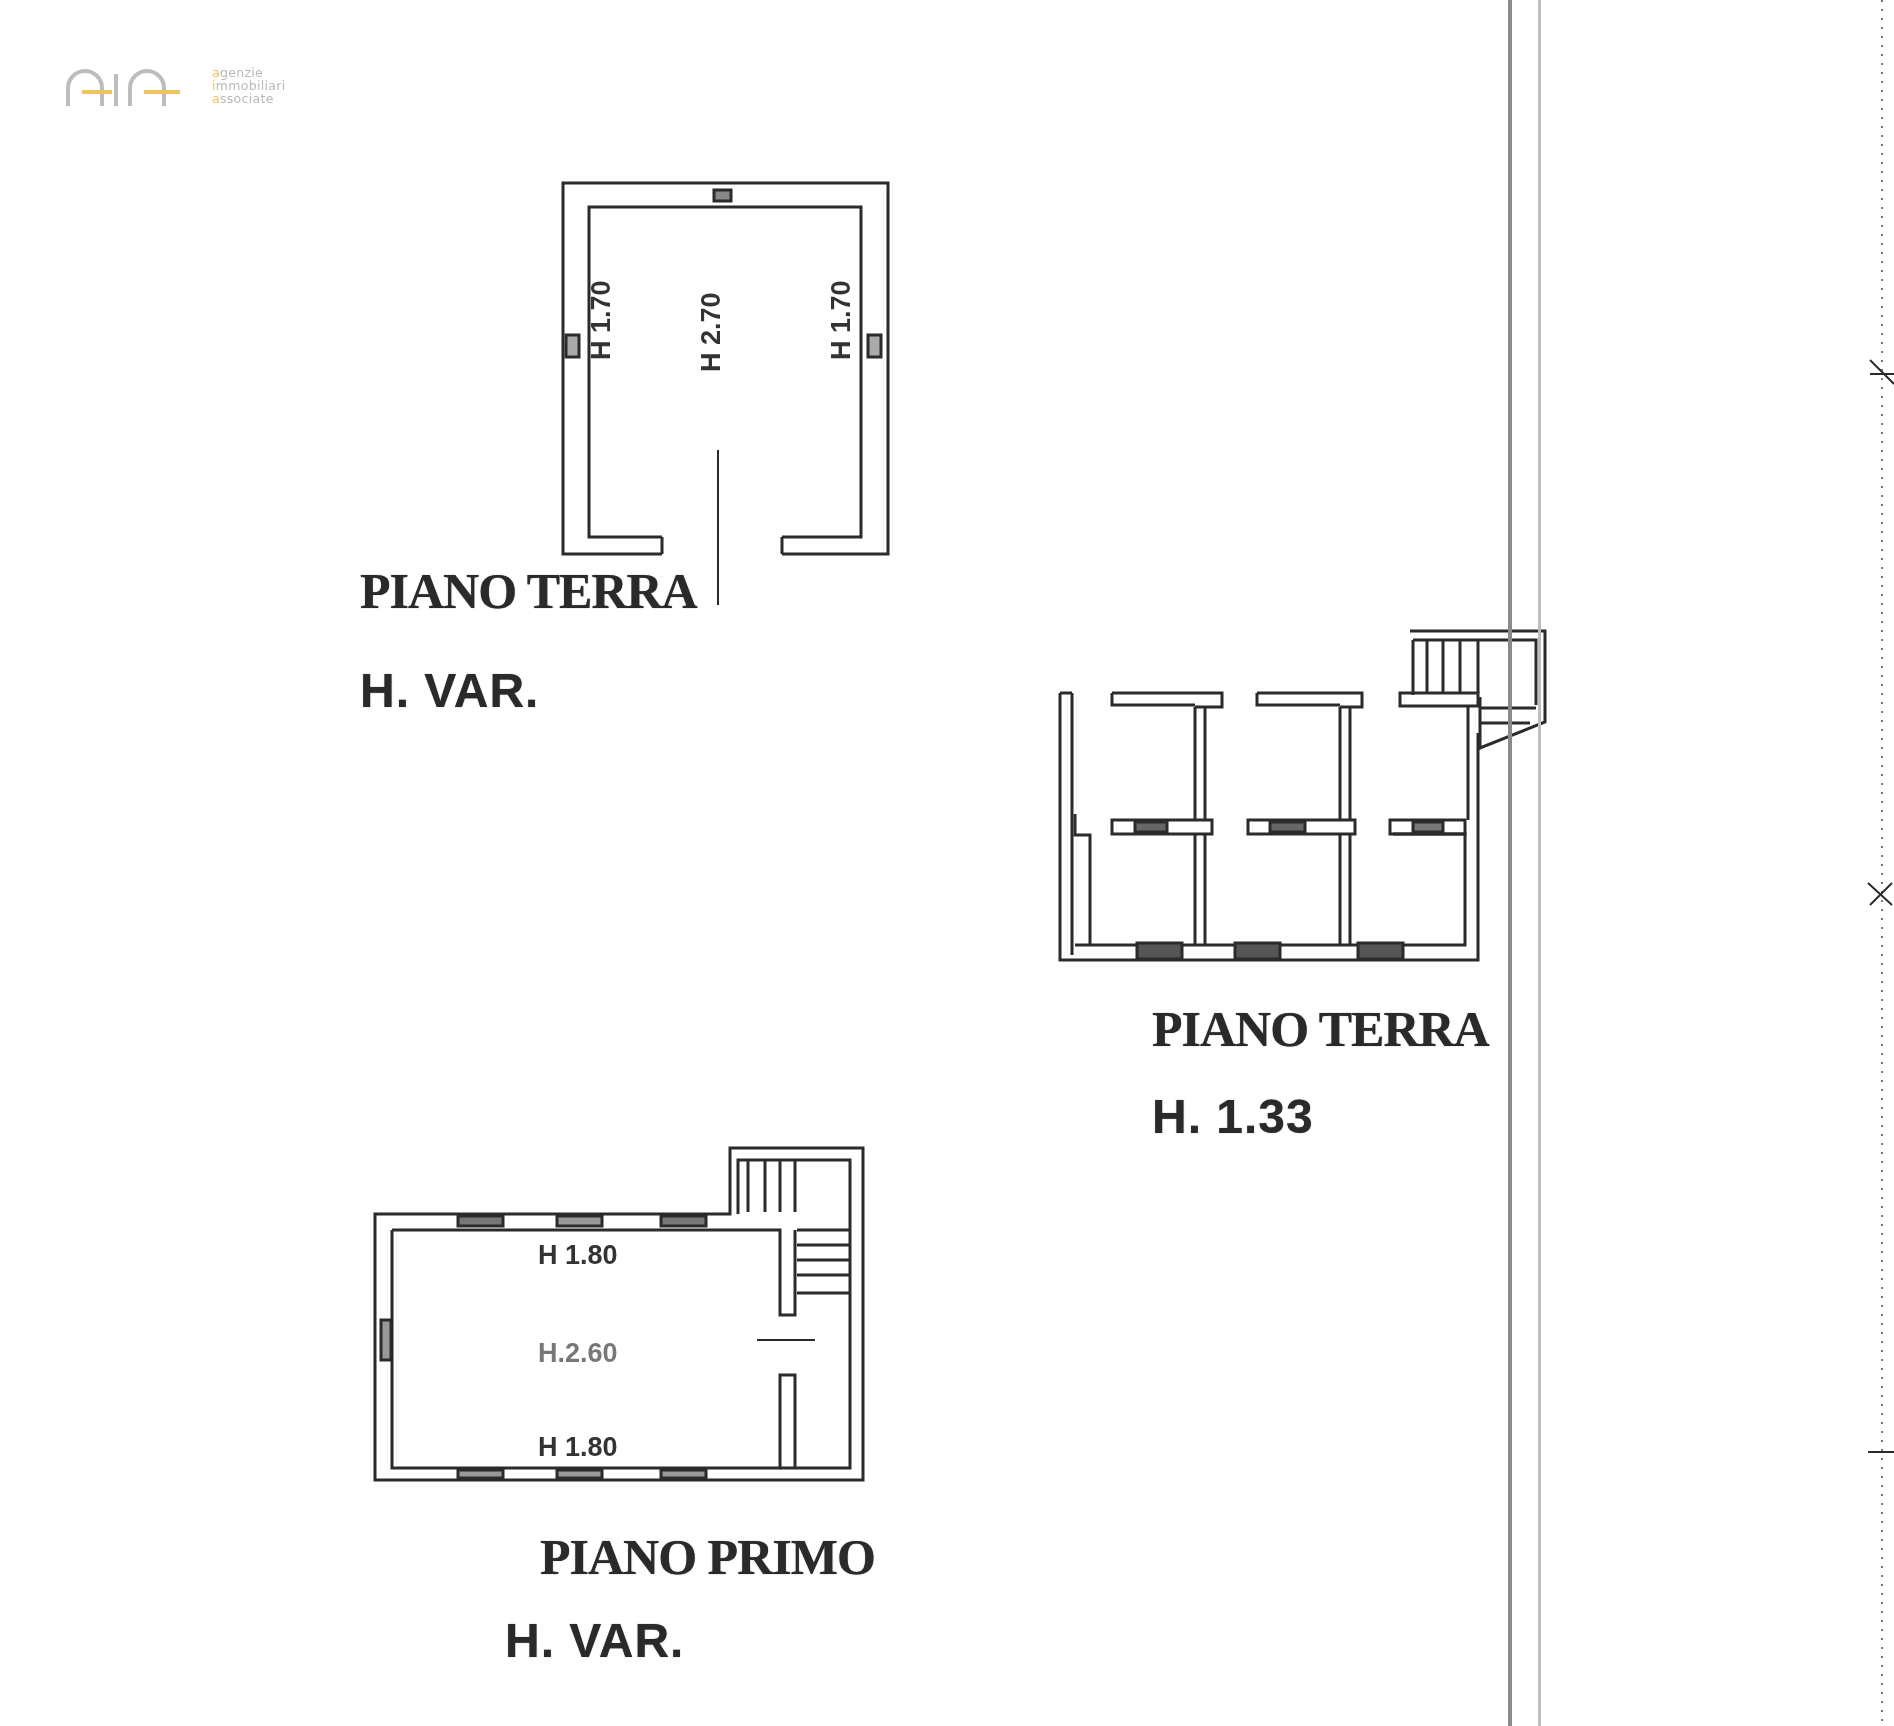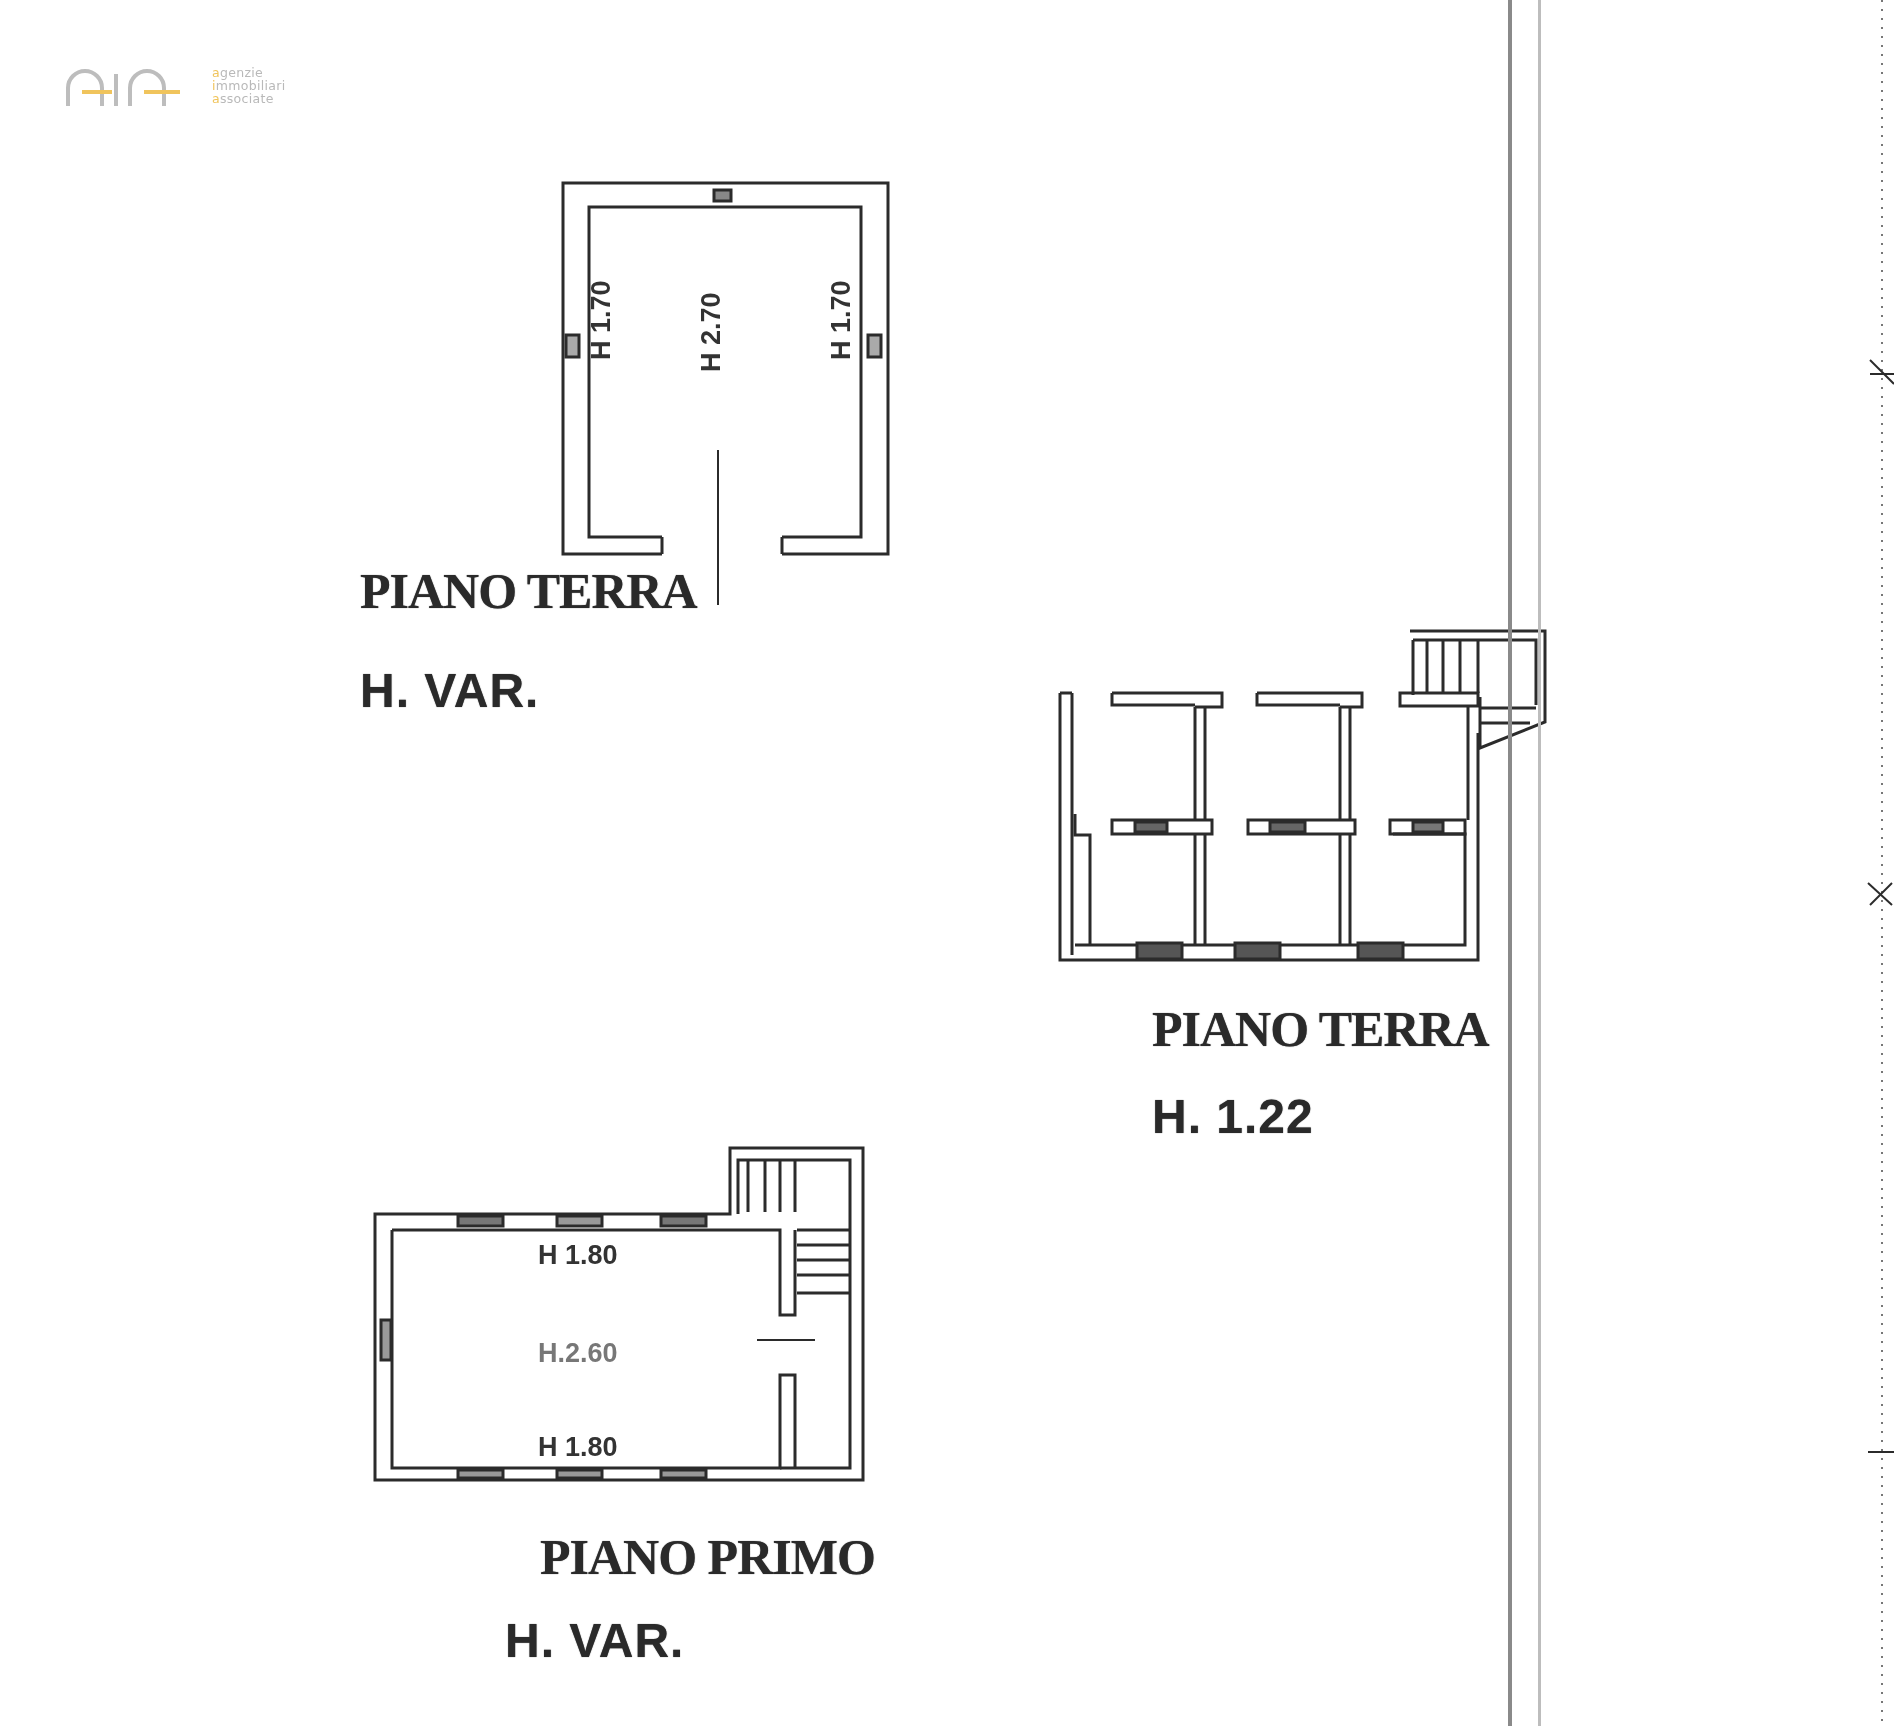--- a/index.html
+++ b/index.html
@@ -132,19 +132,19 @@
 <div class="vline" style="left:1508px;width:4px;background:#8a8a8a;"></div>
 <div class="vline" style="left:1538px;width:3px;background:#bdbdbd;"></div>
 
 <div class="abs htag" style="left:586px;top:360px;transform:rotate(-90deg);transform-origin:left top;">H 1.70</div>
 <div class="abs htag" style="left:696px;top:372px;transform:rotate(-90deg);transform-origin:left top;">H 2.70</div>
 <div class="abs htag" style="left:826px;top:360px;transform:rotate(-90deg);transform-origin:left top;">H 1.70</div>
 <div class="abs title" style="left:360px;top:566px;">PIANO TERRA</div>
 <div class="abs subtitle" style="left:360px;top:642px;">H. VAR.</div>
 
 <div class="abs title" style="left:1152px;top:1004px;">PIANO TERRA</div>
-<div class="abs subtitle" style="left:1152px;top:1068px;">H. 1.22</div>
+<div class="abs subtitle" style="left:1152px;top:1068px;">H. 1.33</div>
 
 <div class="abs htag" style="left:538px;top:1240px;">H 1.80</div>
 <div class="abs htag faint" style="left:538px;top:1322px;margin-top:16px;">H.2.60</div>
 <div class="abs htag" style="left:538px;top:1432px;">H 1.80</div>
 <div class="abs title" style="left:540px;top:1532px;">PIANO PRIMO</div>
 <div class="abs subtitle" style="left:505px;top:1592px;">H. VAR.</div>
 
 </body></html>

